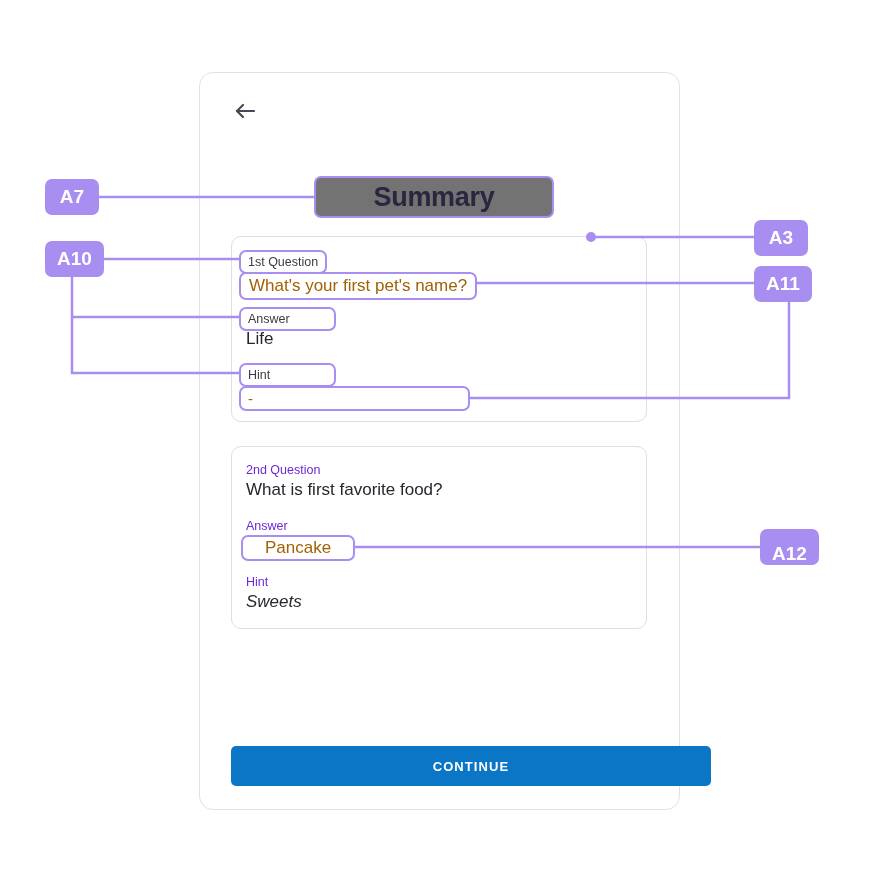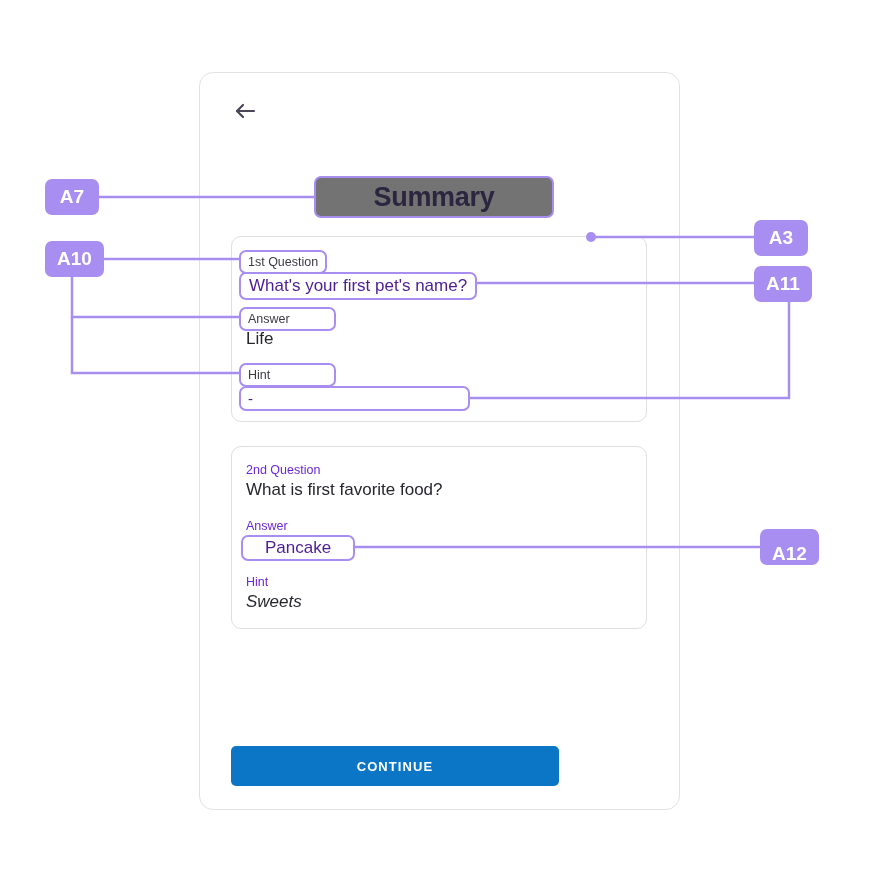--- a/index.html
+++ b/index.html
@@ -90,21 +90,21 @@
   }
 
   .lbl {
     font-size: 12.5px;
     color: #3b3b44;
     line-height: 16px;
     white-space: nowrap;
   }
   .val {
     font-size: 17px;
-    color: #4c1d95;
+    color: #a16207;
     line-height: 22px;
     white-space: nowrap;
   }
 
   
   .plain-lbl {
     position: absolute;
     font-size: 12.5px;
     color: #6d28d9;
     line-height: 16px;
@@ -114,21 +114,21 @@
     font-size: 17px;
     color: #26262d;
     line-height: 22px;
   }
 
   
   .continue-btn {
     position: absolute;
     left: 231px;
     top: 746px;
-    width: 328px;
+    width: 480px;
     height: 40px;
     background: #0b75c6;
     border: none;
     border-radius: 5px;
     color: #ffffff;
     font-family: "Liberation Sans", sans-serif;
     font-size: 13px;
     font-weight: 700;
     letter-spacing: 1.1px;
     cursor: pointer;

